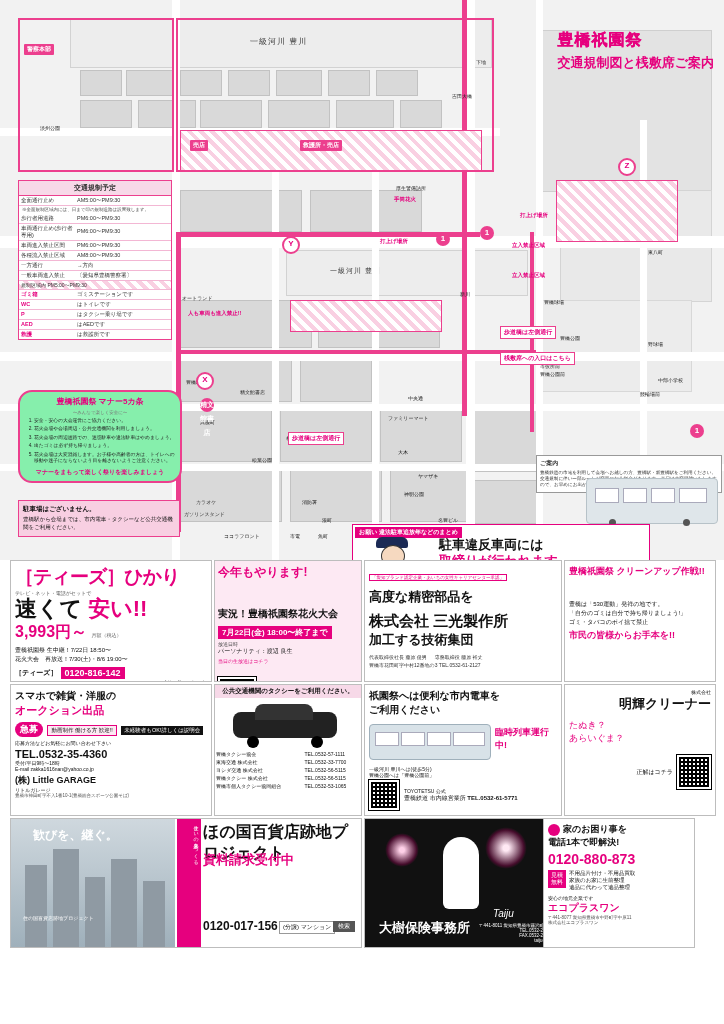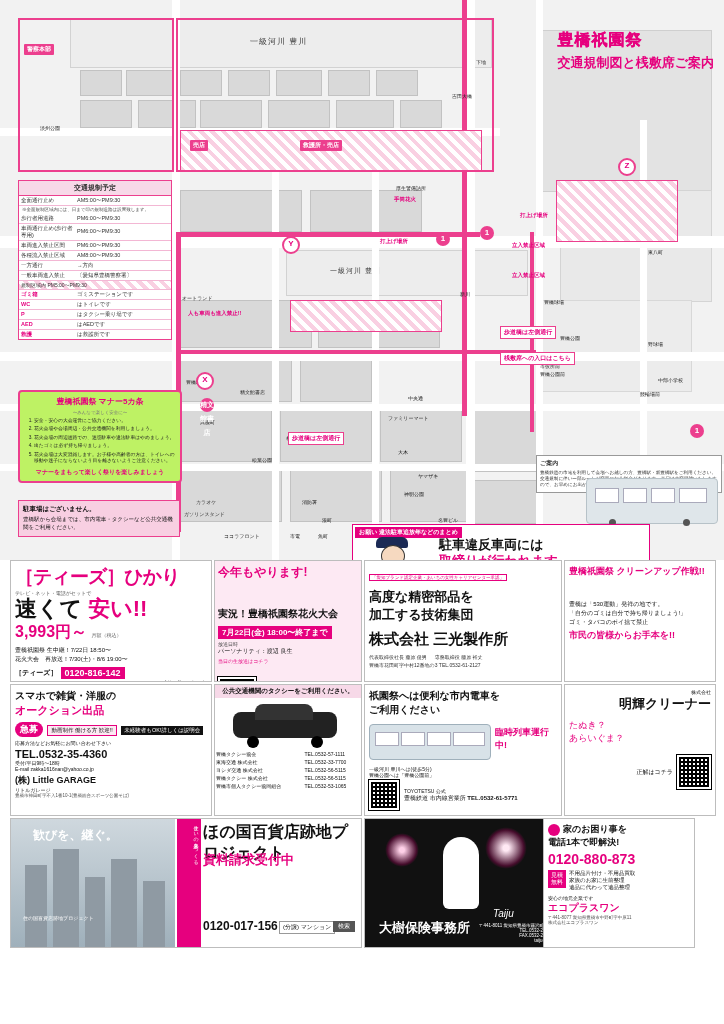--- a/index.html
+++ b/index.html
@@ -34,21 +34,21 @@
   .maptitle .l2{color:#e6007e;font-size:13px;font-weight:bold;margin-top:3px;}
 
   
   .legend{position:absolute;left:18px;top:180px;width:152px;background:#fff;border:1px solid #ec3f8e;}
   .legend .lgrow{display:flex;align-items:center;border-bottom:1px solid #f3b7d4;padding:1px 2px;}
   .legend .lghd{background:#f7d9e8;text-align:center;font-size:7px;font-weight:bold;color:#333;padding:2px 0;border-bottom:1px solid #ec3f8e;}
   .legend .k{width:56px;font-size:5.5px;color:#333;}
   .legend .v{flex:1;font-size:5.5px;color:#333;}
   .legend .note{font-size:4.5px;color:#444;padding:1px 3px;line-height:1.25;}
 
-  .manners{position:absolute;left:18px;top:390px;width:152px;background:#bef264;border:2px solid #ec3f8e;border-radius:4px;padding:4px;}
+  .manners{position:absolute;left:18px;top:390px;width:152px;background:#86efac;border:2px solid #ec3f8e;border-radius:14px;padding:4px;}
   .manners h4{margin:0 0 3px 0;font-size:8px;color:#e6007e;text-align:center;}
   .manners .sub{font-size:4.5px;color:#777;text-align:center;margin-bottom:3px;}
   .manners li{font-size:4.8px;line-height:1.35;margin-bottom:2px;color:#222;}
   .manners ol{margin:0;padding-left:10px;}
   .manners .foot{font-size:6px;color:#e6007e;font-weight:bold;text-align:center;margin-top:3px;}
 
   .noparking{position:absolute;left:18px;top:500px;width:152px;background:#f8cfe2;border:1px solid #ec3f8e;padding:4px;}
   .noparking p{margin:0;font-size:5.5px;line-height:1.45;color:#111;}
   .noparking .hd{font-weight:bold;font-size:6.5px;color:#111;margin-bottom:2px;}
 
@@ -356,22 +356,22 @@
             <div style="font-size:4.5px;color:#666;">生放送は無料アプリからでも！</div>
           </div>
         </div>
       </div>
     </div>
 
     <div class="ad" style="left:364px;top:0px;width:196px;height:120px;">
       <div style="padding:4px;">
         <div style="font-size:4.5px;color:#e6007e;border:1px solid #e6007e;display:inline-block;padding:0 2px;">「愛知ブランド認定企業・あいちの女性キャリアセンター承認」</div>
         <div style="font-size:13px;font-weight:bold;margin-top:5px;">高度な精密部品を</div>
+        <div style="font-size:15px;font-weight:bold;margin-top:6px;">株式会社 三光製作所</div>
         <div style="font-size:13px;font-weight:bold;">加工する技術集団</div>
-        <div style="font-size:15px;font-weight:bold;margin-top:6px;">株式会社 三光製作所</div>
         <div style="display:flex;gap:8px;margin-top:5px;font-size:5px;color:#333;">
           <div><span>代表取締役社長</span>
                <span>藤原 俊男</span></div>
           <div><span>専務取締役</span>
                <span>藤原 裕丈</span></div>
         </div>
         <div style="font-size:5px;color:#333;margin-top:2px;">
           <span>豊橋市花田町字中村12番地の3</span>
           <span>TEL.0532-61-2127</span>
         </div>

